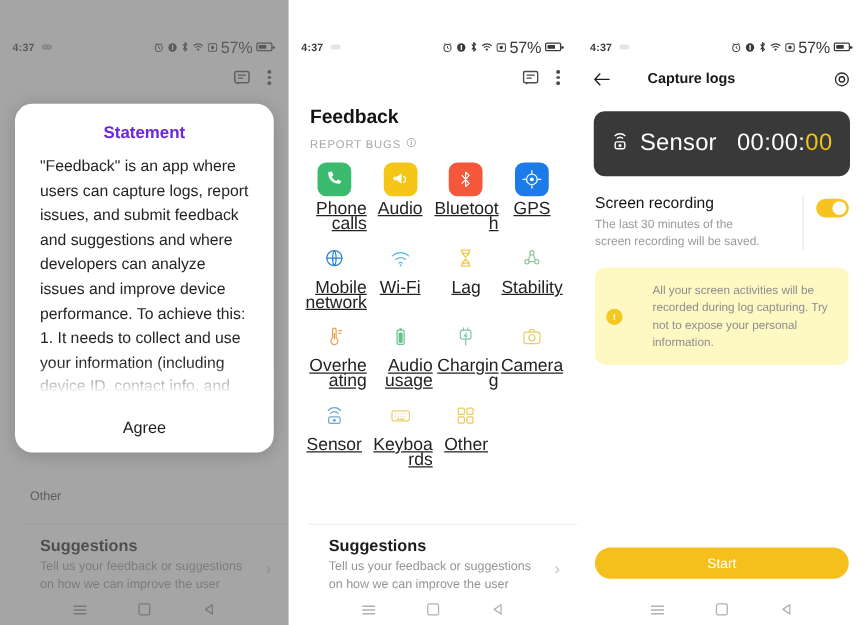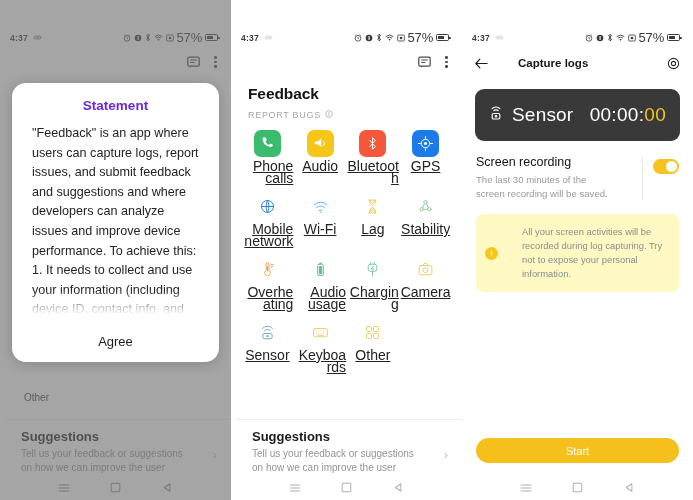--- a/index.html
+++ b/index.html
@@ -74,21 +74,21 @@
   .dialog-actions > div {
     flex: 1; display: flex; align-items: center; justify-content: center;
     font-size: 13px; color: #1d1d1d;
   }
   .btn-agree { font-weight: normal; }
 
   .behind-other { position: absolute; left: 24px; top: 392px; font-size: 10px; color: #3d3d3d; }
 
   
   .suggestions {
-    position: absolute; left: 5px; right: 0; bottom: 25px;
+    position: absolute; left: 16px; right: 0; bottom: 25px;
     padding: 0 16px; border-top: 1px solid #eeeeee; padding-top: 9px;
   }
   .sugg-title { font-size: 13px; font-weight: bold; color: #1b1b1b; }
   .sugg-sub { font-size: 10px; color: #949494; line-height: 14px; margin-top: 3px; max-width: 175px; }
   .sugg-chev { position: absolute; right: 14px; top: 27px; color: #c2c2c2; font-size: 13px; }
 
   
   .navbar {
     position: absolute; left: 0; right: 0; bottom: 0; height: 25px;
     display: flex; align-items: center; justify-content: space-around;

